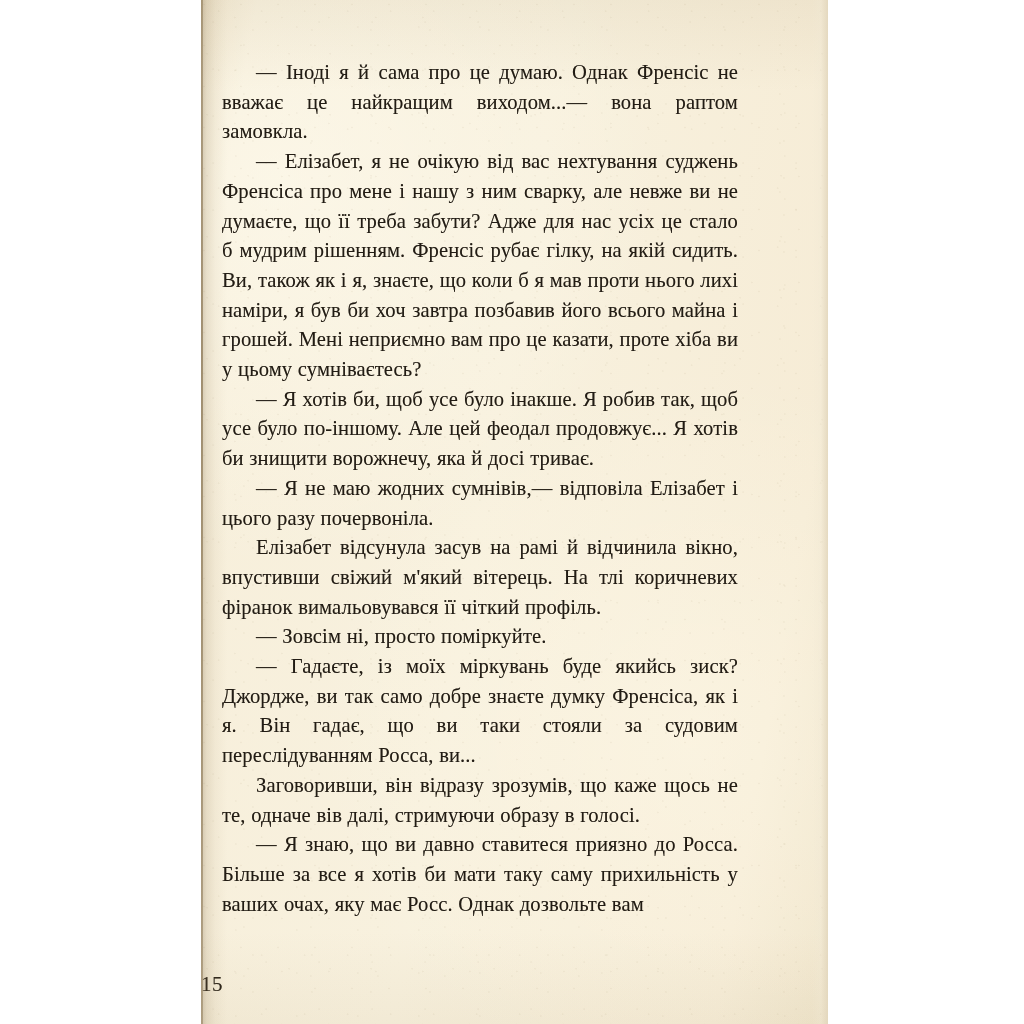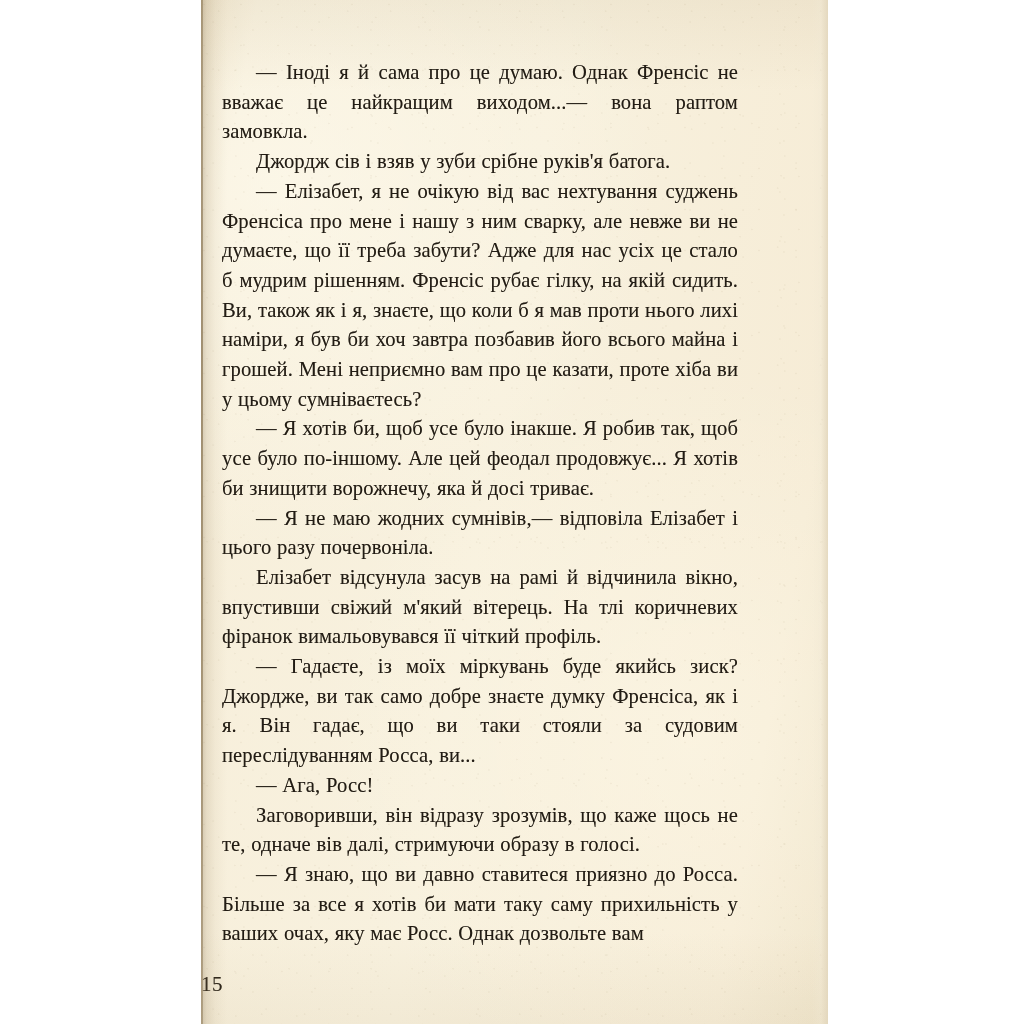--- a/index.html
+++ b/index.html
@@ -148,27 +148,26 @@
 
 <div id="scan-viewport">
 
   <div id="page-sheet">
 
     <div id="paper-grain"></div>
     <div id="scan-vignette"></div>
 
     <div id="text-block">
       <p>— Іноді я й сама про це думаю. Однак Френсіс не вважає це найкращим виходом...— вона раптом замовкла.</p>
-      <p>Джордж сів і взяв у зуби срібне руків'я батога.</p>
       <p>— Елізабет, я не очікую від вас нехтування суджень Френсіса про мене і нашу з ним сварку, але невже ви не думаєте, що її треба забути? Адже для нас усіх це стало б мудрим рішенням. Френсіс рубає гілку, на якій сидить. Ви, також як і я, знаєте, що коли б я мав проти нього лихі наміри, я був би хоч завтра позбавив його всього майна і грошей. Мені неприємно вам про це казати, проте хіба ви у цьому сумніваєтесь?</p>
       <p>— Я хотів би, щоб усе було інакше. Я робив так, щоб усе було по-іншому. Але цей феодал продовжує... Я хотів би знищити ворожнечу, яка й досі триває.</p>
       <p>— Я не маю жодних сумнівів,— відповіла Елізабет і цього разу почервоніла.</p>
       <p>Елізабет відсунула засув на рамі й відчинила вікно, впустивши свіжий м'який вітерець. На тлі коричневих фіранок вимальовувався її чіткий профіль.</p>
+      <p>— Зовсім ні, просто поміркуйте.</p>
       <p>— Гадаєте, із моїх міркувань буде якийсь зиск? Джордже, ви так само добре знаєте думку Френсіса, як і я. Він гадає, що ви таки стояли за судовим переслідуванням Росса, ви...</p>
-      <p>— Ага, Росс!</p>
       <p>Заговоривши, він відразу зрозумів, що каже щось не те, одначе вів далі, стримуючи образу в голосі.</p>
       <p>— Я знаю, що ви давно ставитеся приязно до Росса. Більше за все я хотів би мати таку саму прихильність у ваших очах, яку має Росс. Однак дозвольте вам</p>
     </div>
 
     <div id="page-number">15</div>
 
     <div id="gutter-shadow"></div>
     <div id="gutter-edge"></div>
     <div id="outer-edge-shadow"></div>
 

